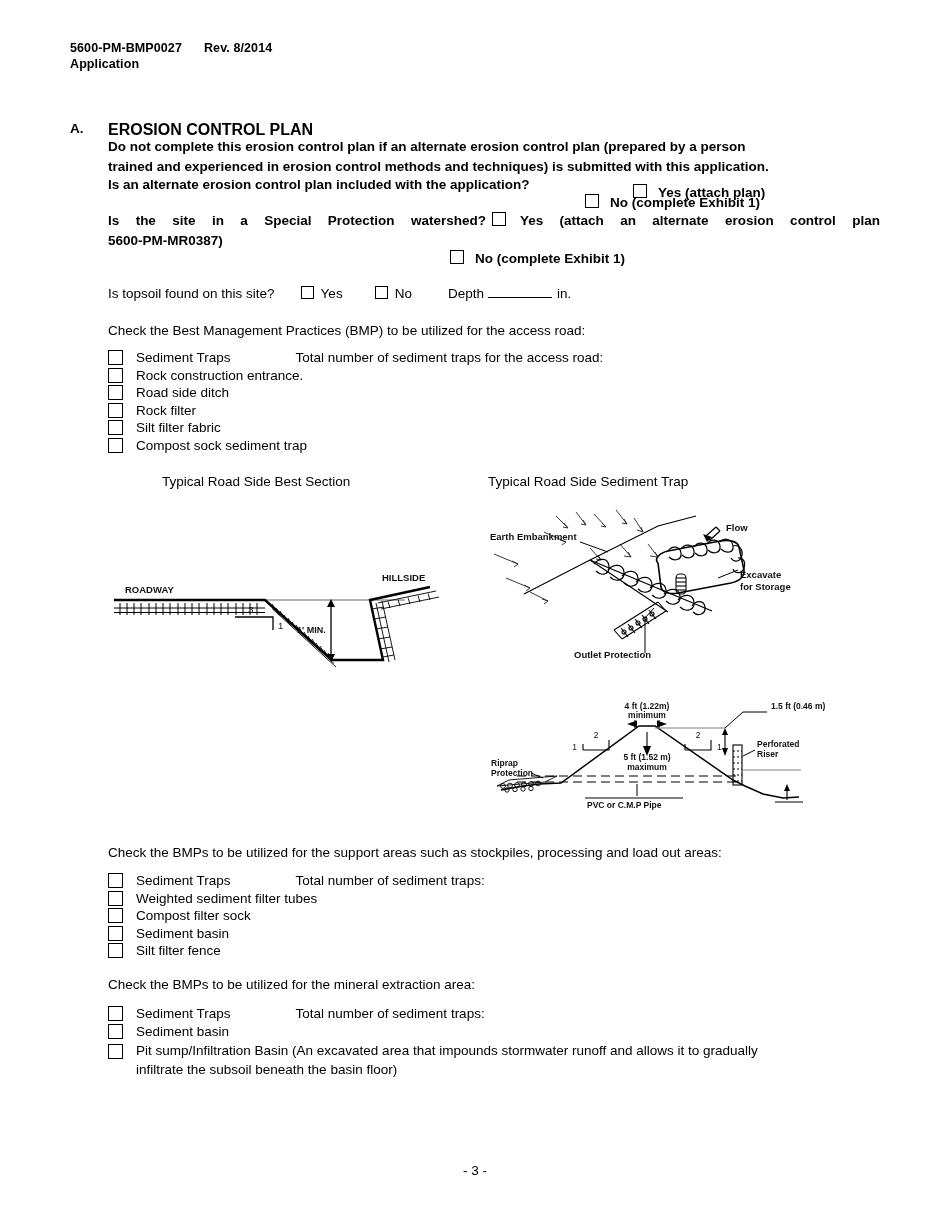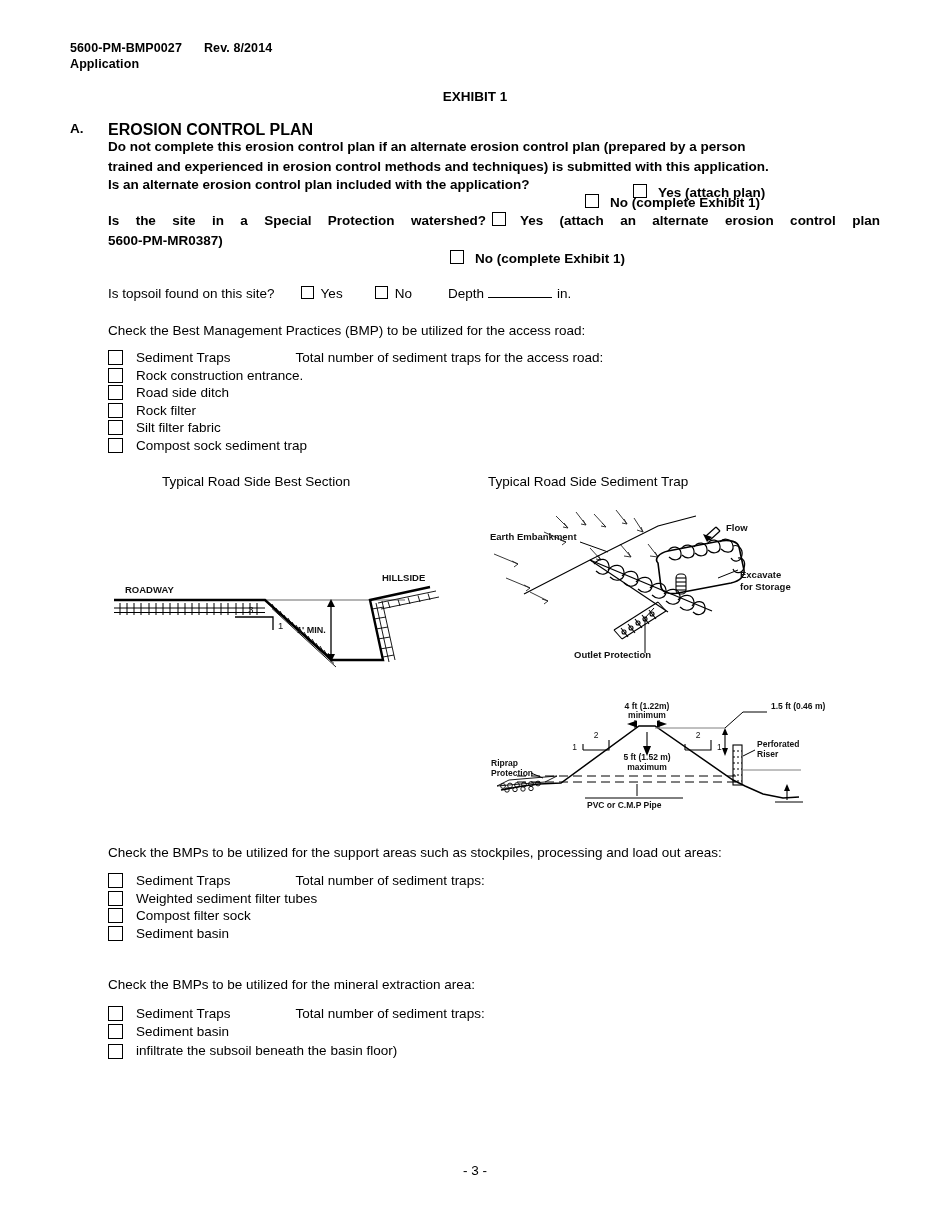--- a/index.html
+++ b/index.html
@@ -205,21 +205,20 @@
 
 <div class="page">
 
   <div class="doc-header">
     <div class="hrow">
       <span class="code">5600-PM-BMP0027</span><span>Rev. 8/2014</span>
     </div>
     <div>Application</div>
   </div>
 
-  <div class="exhibit-title">EXHIBIT 1</div>
 
   <div class="sect-letter">A.</div>
   <div class="sect-heading">EROSION CONTROL PLAN</div>
 
   <div class="para-bold" id="p-donot">
     <div>Do not complete this erosion control plan if an alternate erosion control plan (prepared by a person</div>
     <div class="lastline">trained and experienced in erosion control methods and techniques) is submitted with this application.</div>
   </div>
 
   <div class="inline-q" style="left:108px; top:177px;">Is an alternate erosion control plan included with the application?</div>
@@ -587,36 +586,41 @@
       <span class="lbl">Weighted sediment filter tubes</span>
     </div>
     <div class="bmp-item">
       <span class="cb-list"></span>
       <span class="lbl">Compost filter sock</span>
     </div>
     <div class="bmp-item">
       <span class="cb-list"></span>
       <span class="lbl">Sediment basin</span>
     </div>
+    <div class="bmp-item">
+      <span class="cb-list"></span>
+      <span class="lbl">Silt filter fence</span>
+    </div>
   </div>
 
   <div class="prompt" style="top:977px;">Check the BMPs to be utilized for the mineral extraction area:</div>
   <div class="bmp-list" style="top:1005px;">
     <div class="bmp-item">
       <span class="cb-list"></span>
       <span class="lbl">Sediment Traps</span>
       <span class="tally">Total number of sediment traps:</span>
     </div>
     <div class="bmp-item">
       <span class="cb-list"></span>
       <span class="lbl">Sediment basin</span>
     </div>
     <div class="bmp-item-wrap" style="margin-top:2px;">
       <span class="cb-list"></span>
       <span class="lbl">
+        <span style="display:block;">Pit sump/Infiltration Basin (An excavated area that impounds stormwater runoff and allows it to gradually</span>
         <span class="l2" style="display:block;">infiltrate the subsoil beneath the basin floor)</span>
       </span>
     </div>
   </div>
 
   <div class="page-number">- 3 -</div>
 
 </div>
 
 </body></html>

